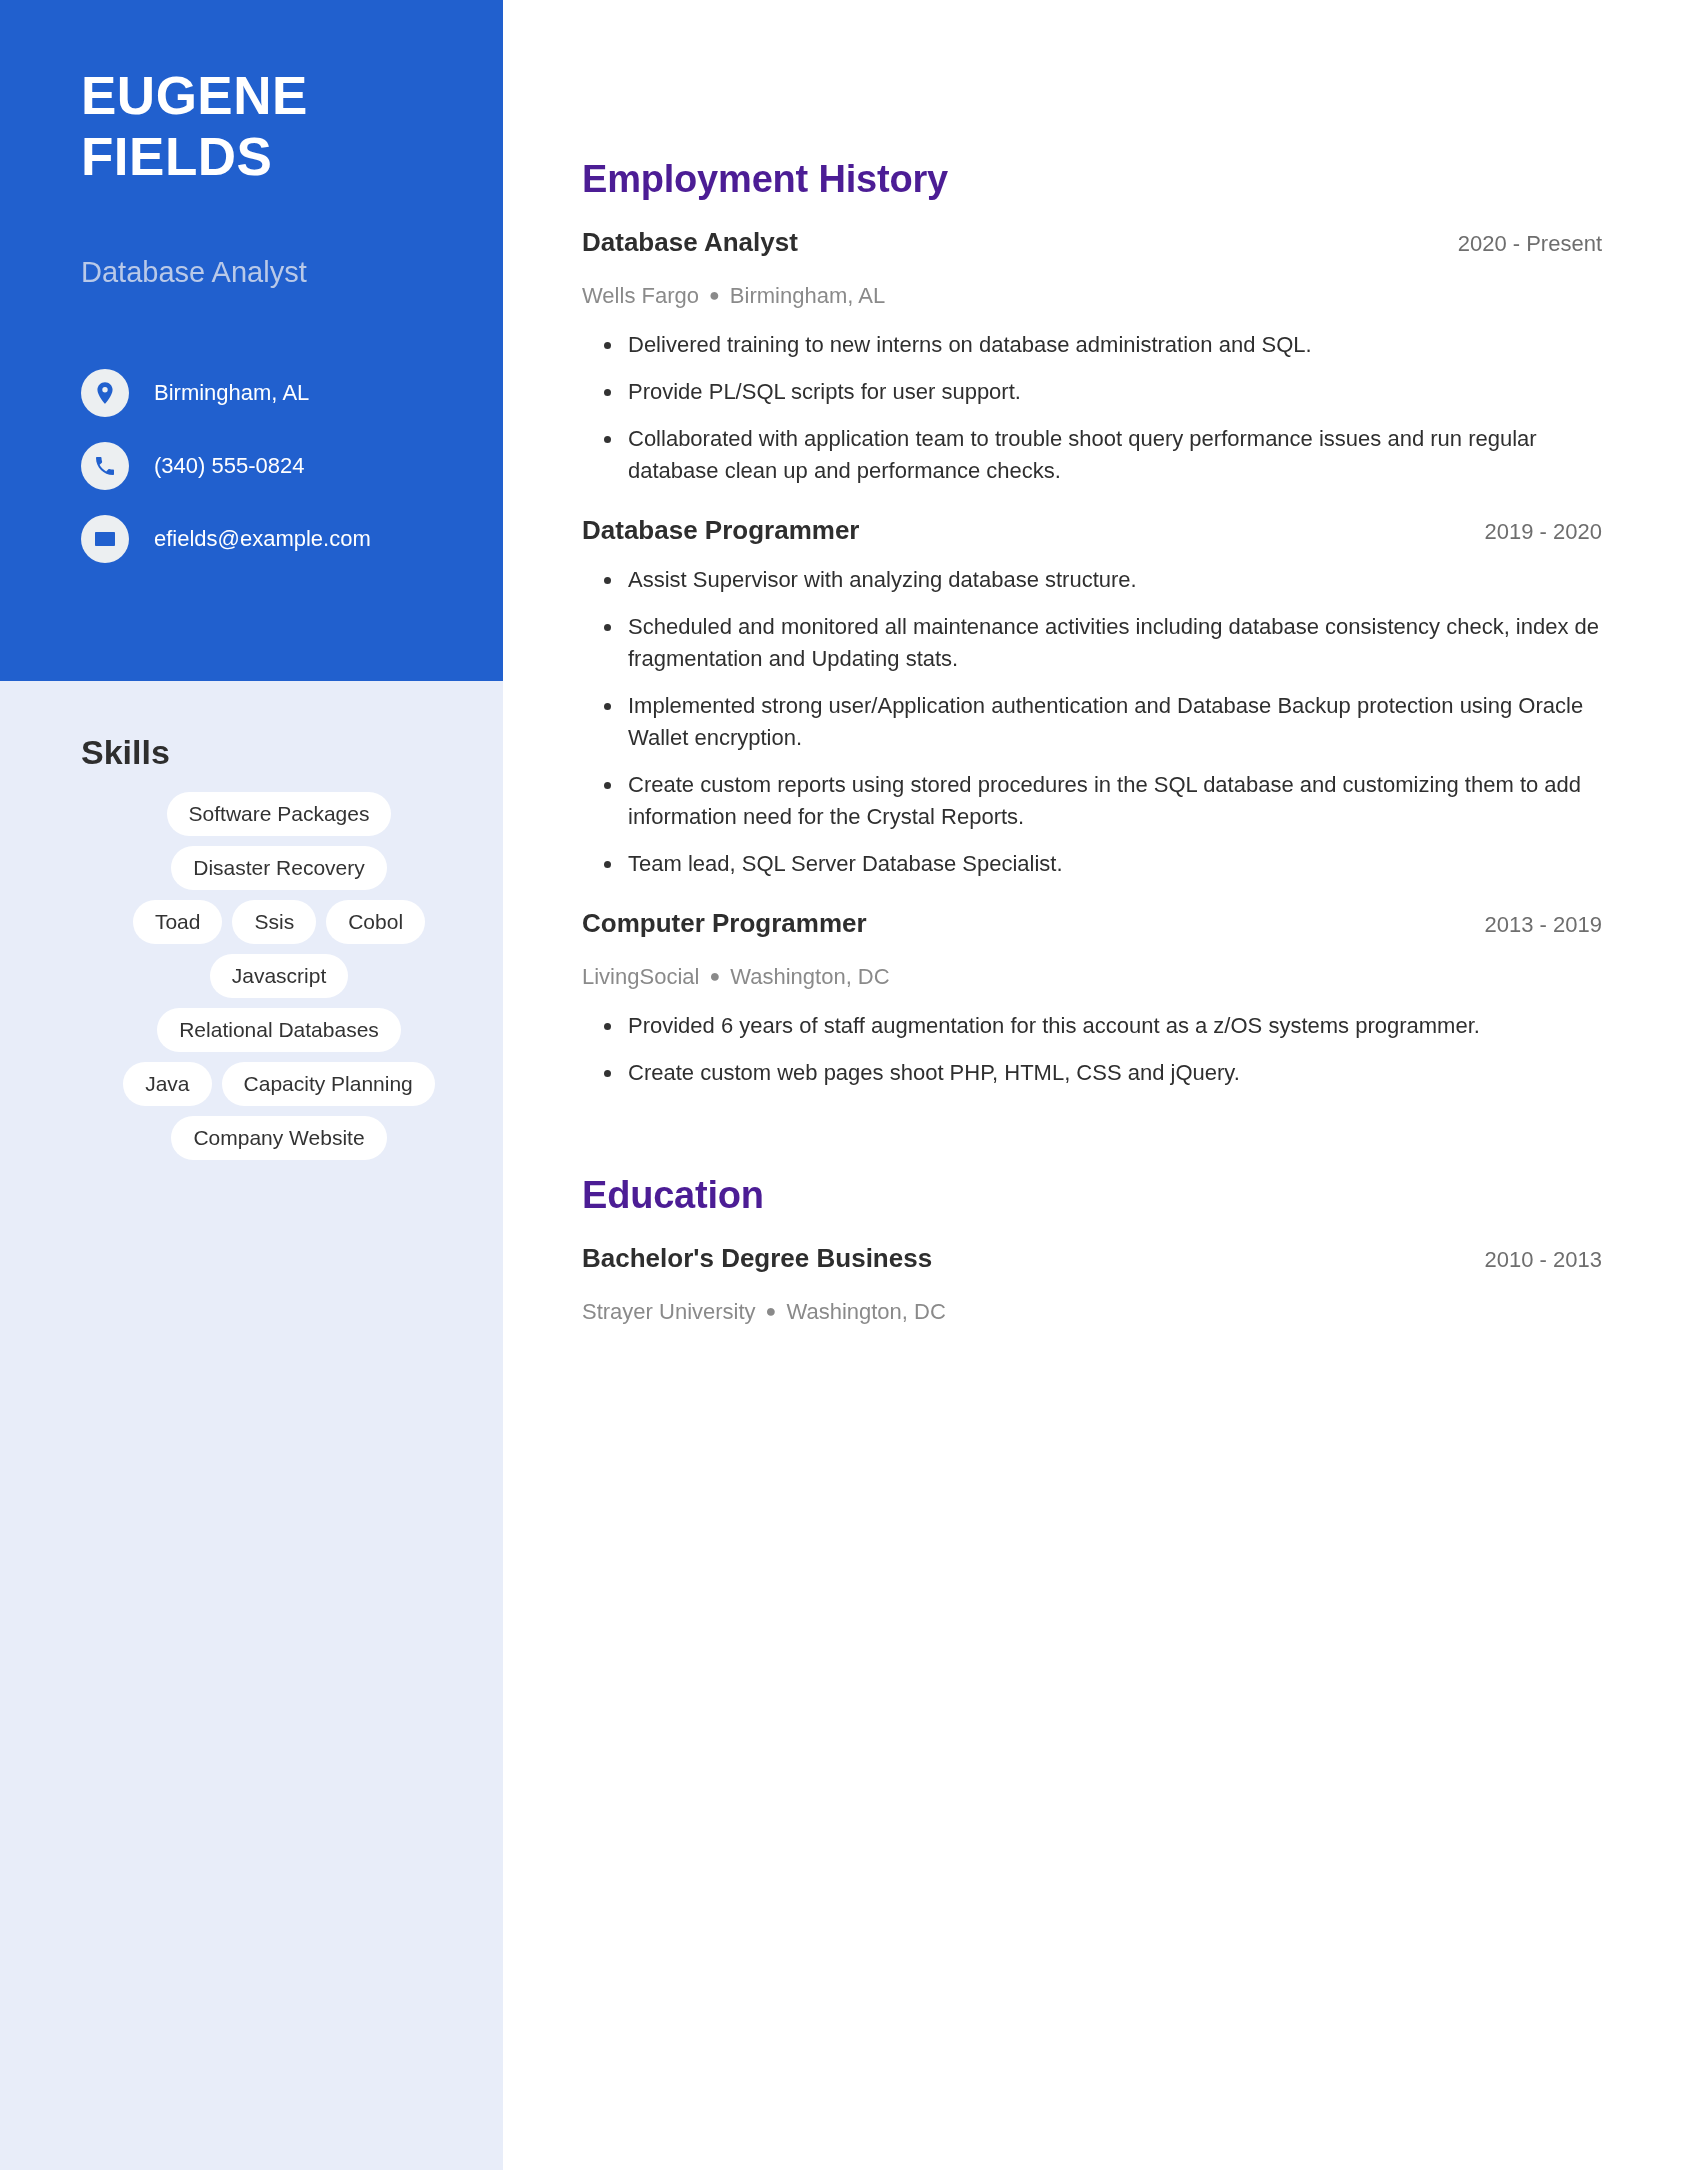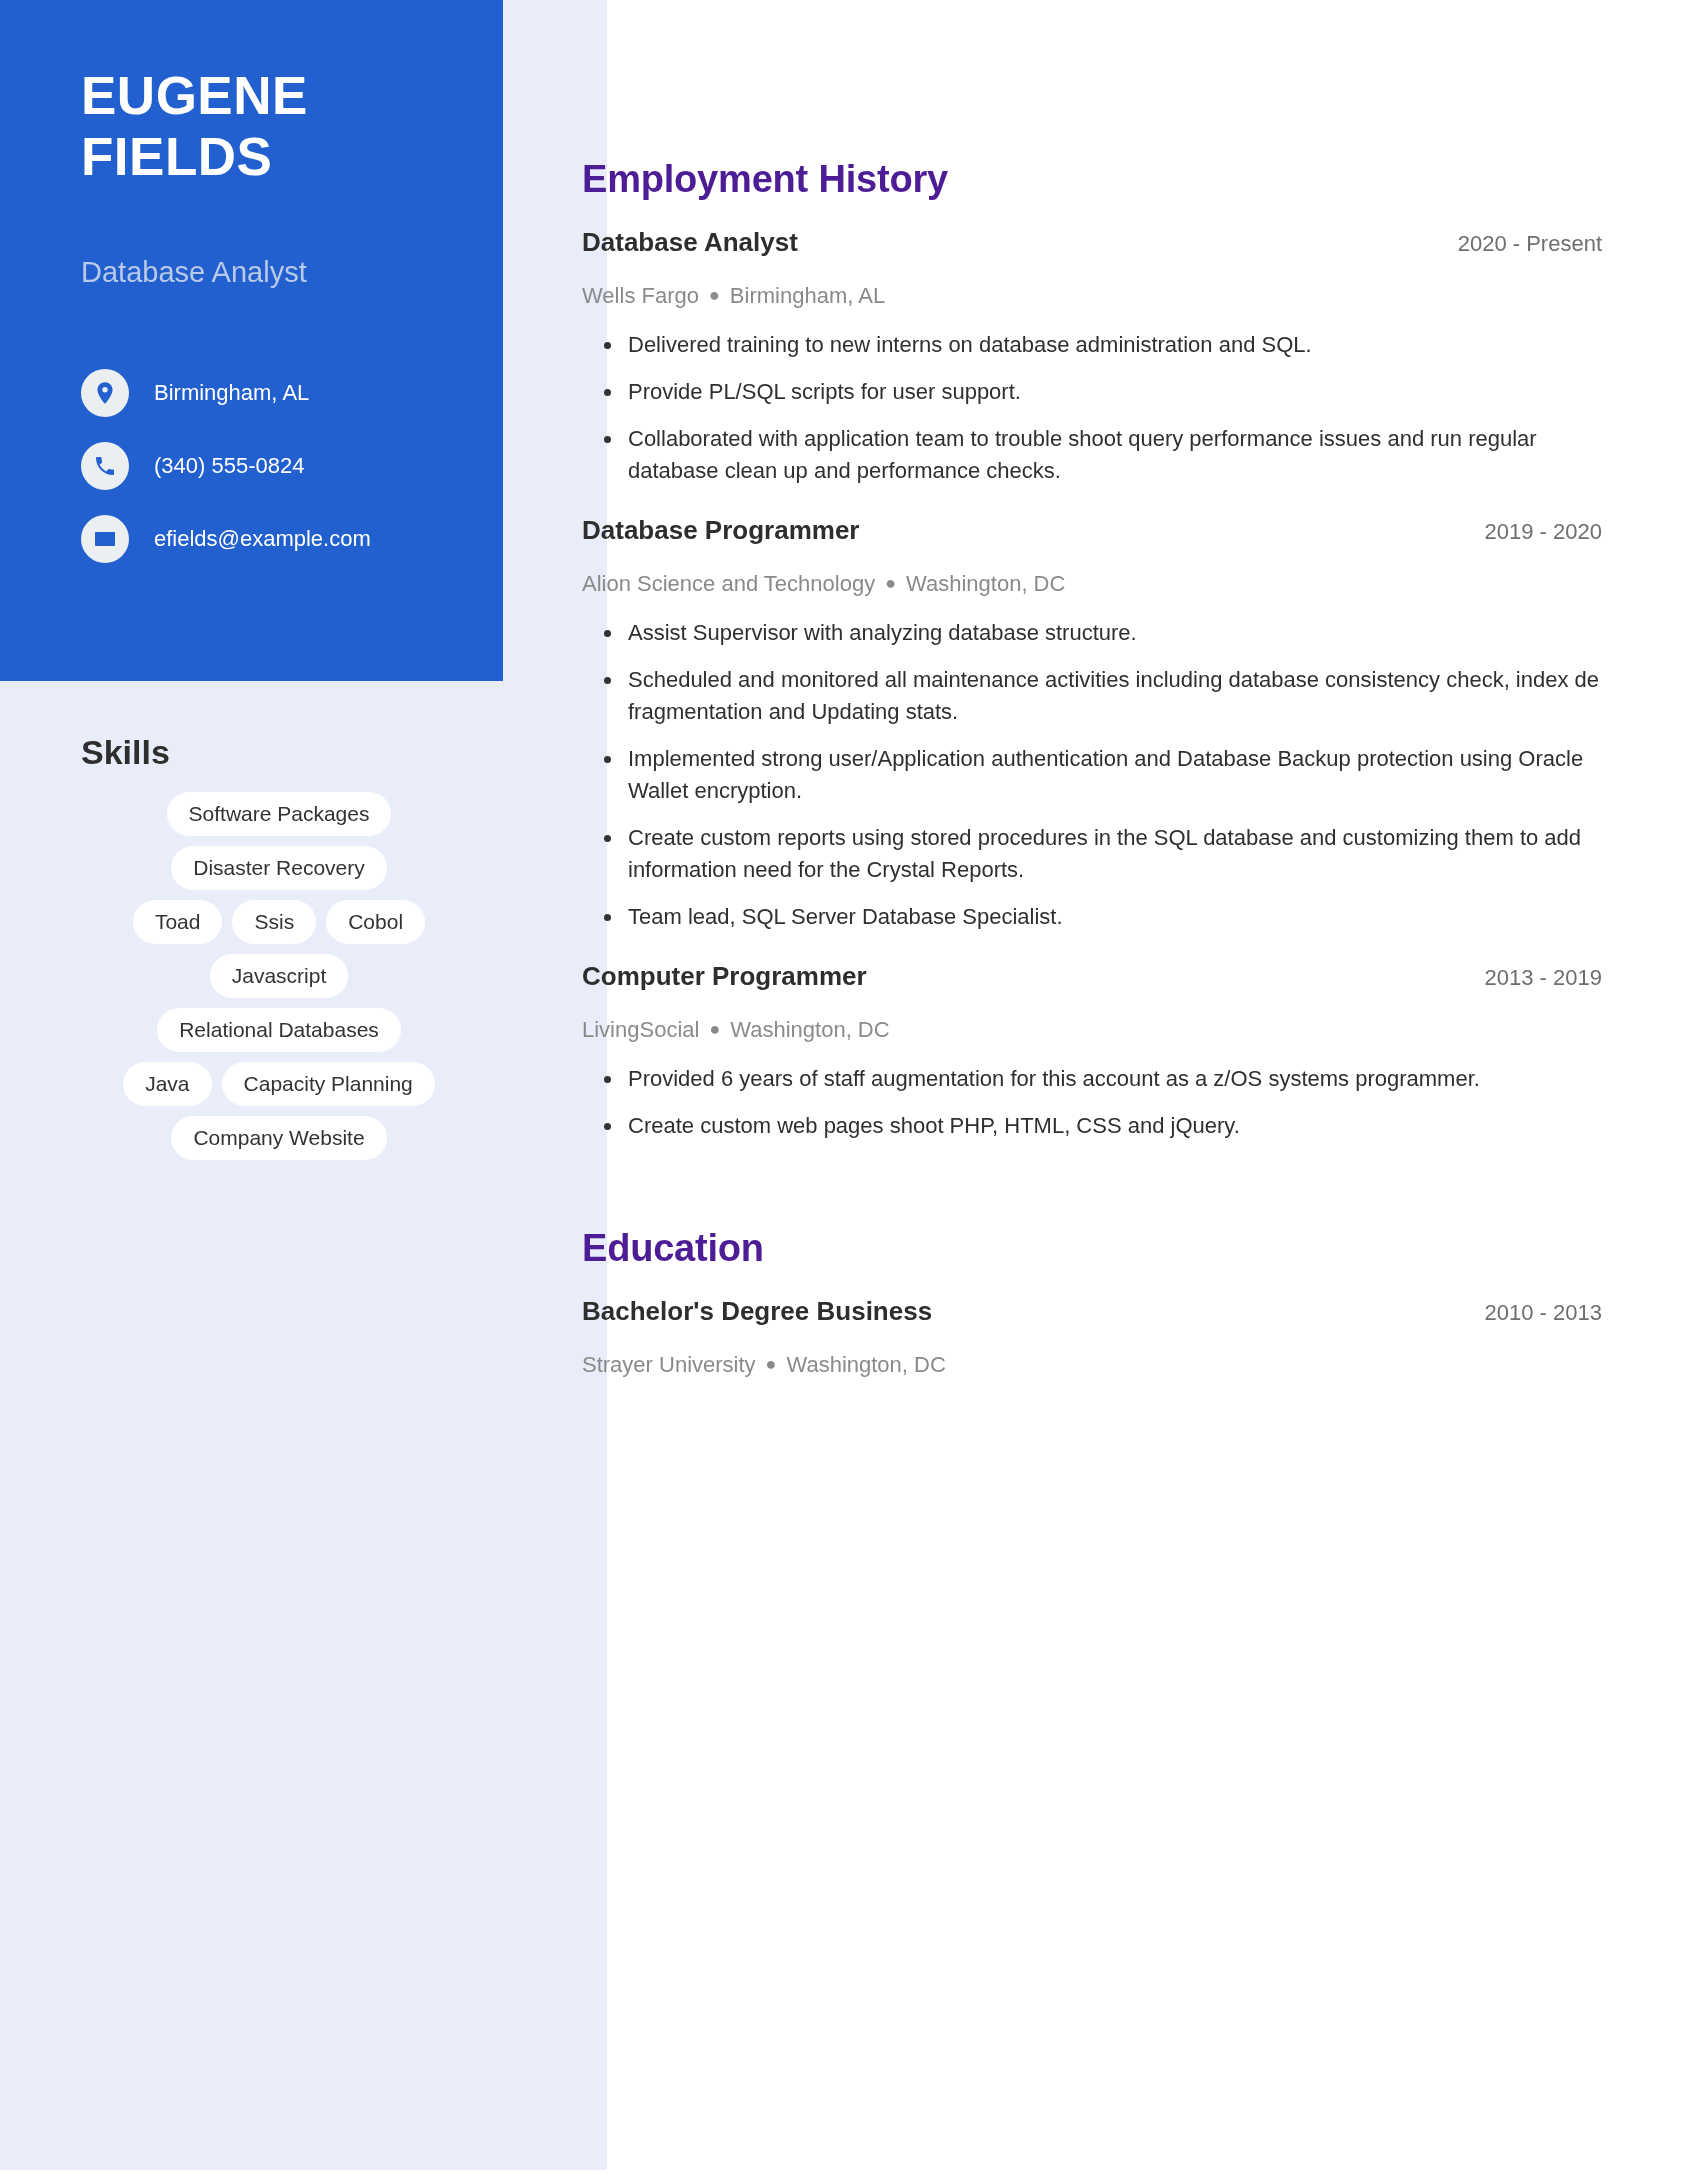--- a/index.html
+++ b/index.html
@@ -17,21 +17,21 @@
     height: 2178px;
     background: #ffffff;
     overflow: hidden;
   }
 
   
   .sidebar {
     position: absolute;
     left: 0;
     top: 0;
-    width: 607px;
+    width: 503px;
     height: 2170px;
     background: #e8edf9;
   }
 
   .sidebar-header {
     position: absolute;
     left: 0;
     top: 0;
     width: 503px;
     height: 681px;
@@ -303,21 +303,20 @@
             <li>Delivered training to new interns on database administration and SQL.</li>
             <li>Provide PL/SQL scripts for user support.</li>
             <li>Collaborated with application team to trouble shoot query performance issues and run regular database clean up and performance checks.</li>
           </ul>
         </div>
         <div class="entry">
           <div class="entry-top">
             <div class="entry-title">Database Programmer</div>
             <div class="entry-dates">2019 - 2020</div>
           </div>
-          <div class="entry-meta"><span>Alion Science and Technology</span><span class="meta-sep">●</span><span>Washington, DC</span></div>
           <ul class="bullets">
             <li>Assist Supervisor with analyzing database structure.</li>
             <li>Scheduled and monitored all maintenance activities including database consistency check, index de fragmentation and Updating stats.</li>
             <li>Implemented strong user/Application authentication and Database Backup protection using Oracle Wallet encryption.</li>
             <li>Create custom reports using stored procedures in the SQL database and customizing them to add information need for the Crystal Reports.</li>
             <li>Team lead, SQL Server Database Specialist.</li>
           </ul>
         </div>
         <div class="entry">
           <div class="entry-top">

